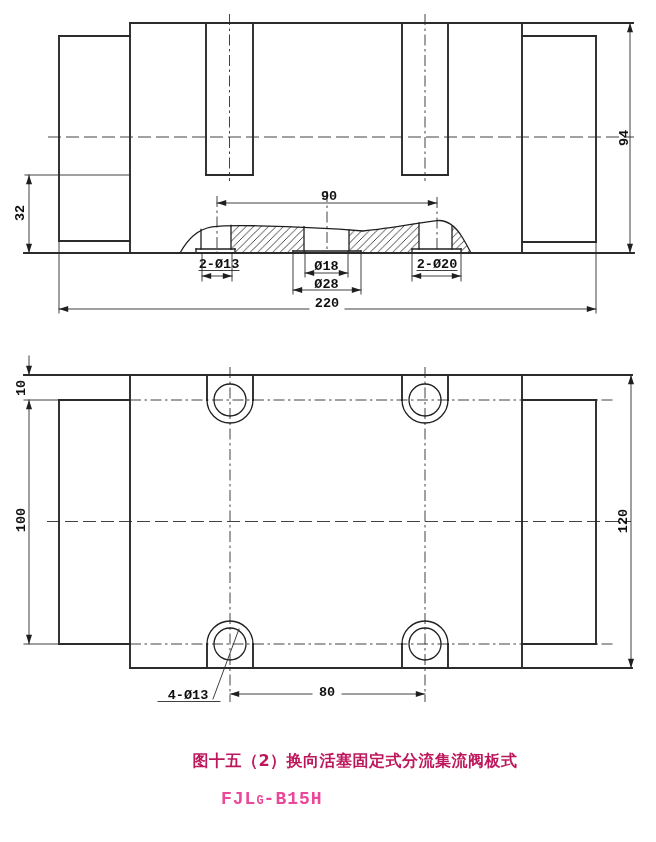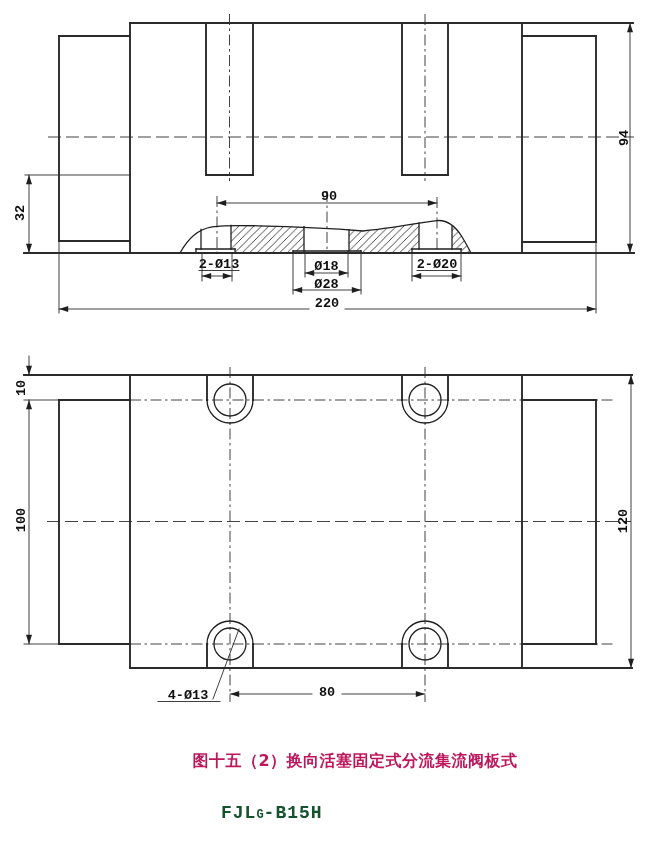--- a/index.html
+++ b/index.html
@@ -13,22 +13,22 @@
   .cl{stroke:#2e2e2e;stroke-width:0.9;fill:none;stroke-dasharray:11 3.5 2.5 3.5;}
   .cld{stroke:#2e2e2e;stroke-width:0.9;fill:none;stroke-dasharray:13 5;}
   .hatchfill{fill:url(#hatch);stroke:none;}
   text.dim{font-family:"Liberation Mono", monospace;font-weight:bold;font-size:13.5px;
            fill:#101010;text-anchor:middle;}
   
   .caption-title{position:absolute;left:0;top:751px;width:656px;text-align:center;
     font-family:"DejaVu Sans", sans-serif;font-weight:bold;font-size:16px;color:#be185d;
     letter-spacing:0.5px;padding-left:27px;}
   .caption-model{position:absolute;left:221px;top:789px;
-    font-family:"Liberation Mono", monospace;font-weight:bold;font-size:18px;color:#14532d;
-    letter-spacing:1px;margin-top:14px;}
+    font-family:"Liberation Mono", monospace;font-weight:bold;font-size:18px;color:#ec4899;
+    letter-spacing:1px;}
   .caption-model .sub{font-size:12px;letter-spacing:0;}
 </style>
 </head>
 <body>
 
 <div class="stage">
 
 <svg width="656" height="842" viewBox="0 0 656 842">
   <defs>
     <pattern id="hatch" width="7.5" height="7.5" patternUnits="userSpaceOnUse">

